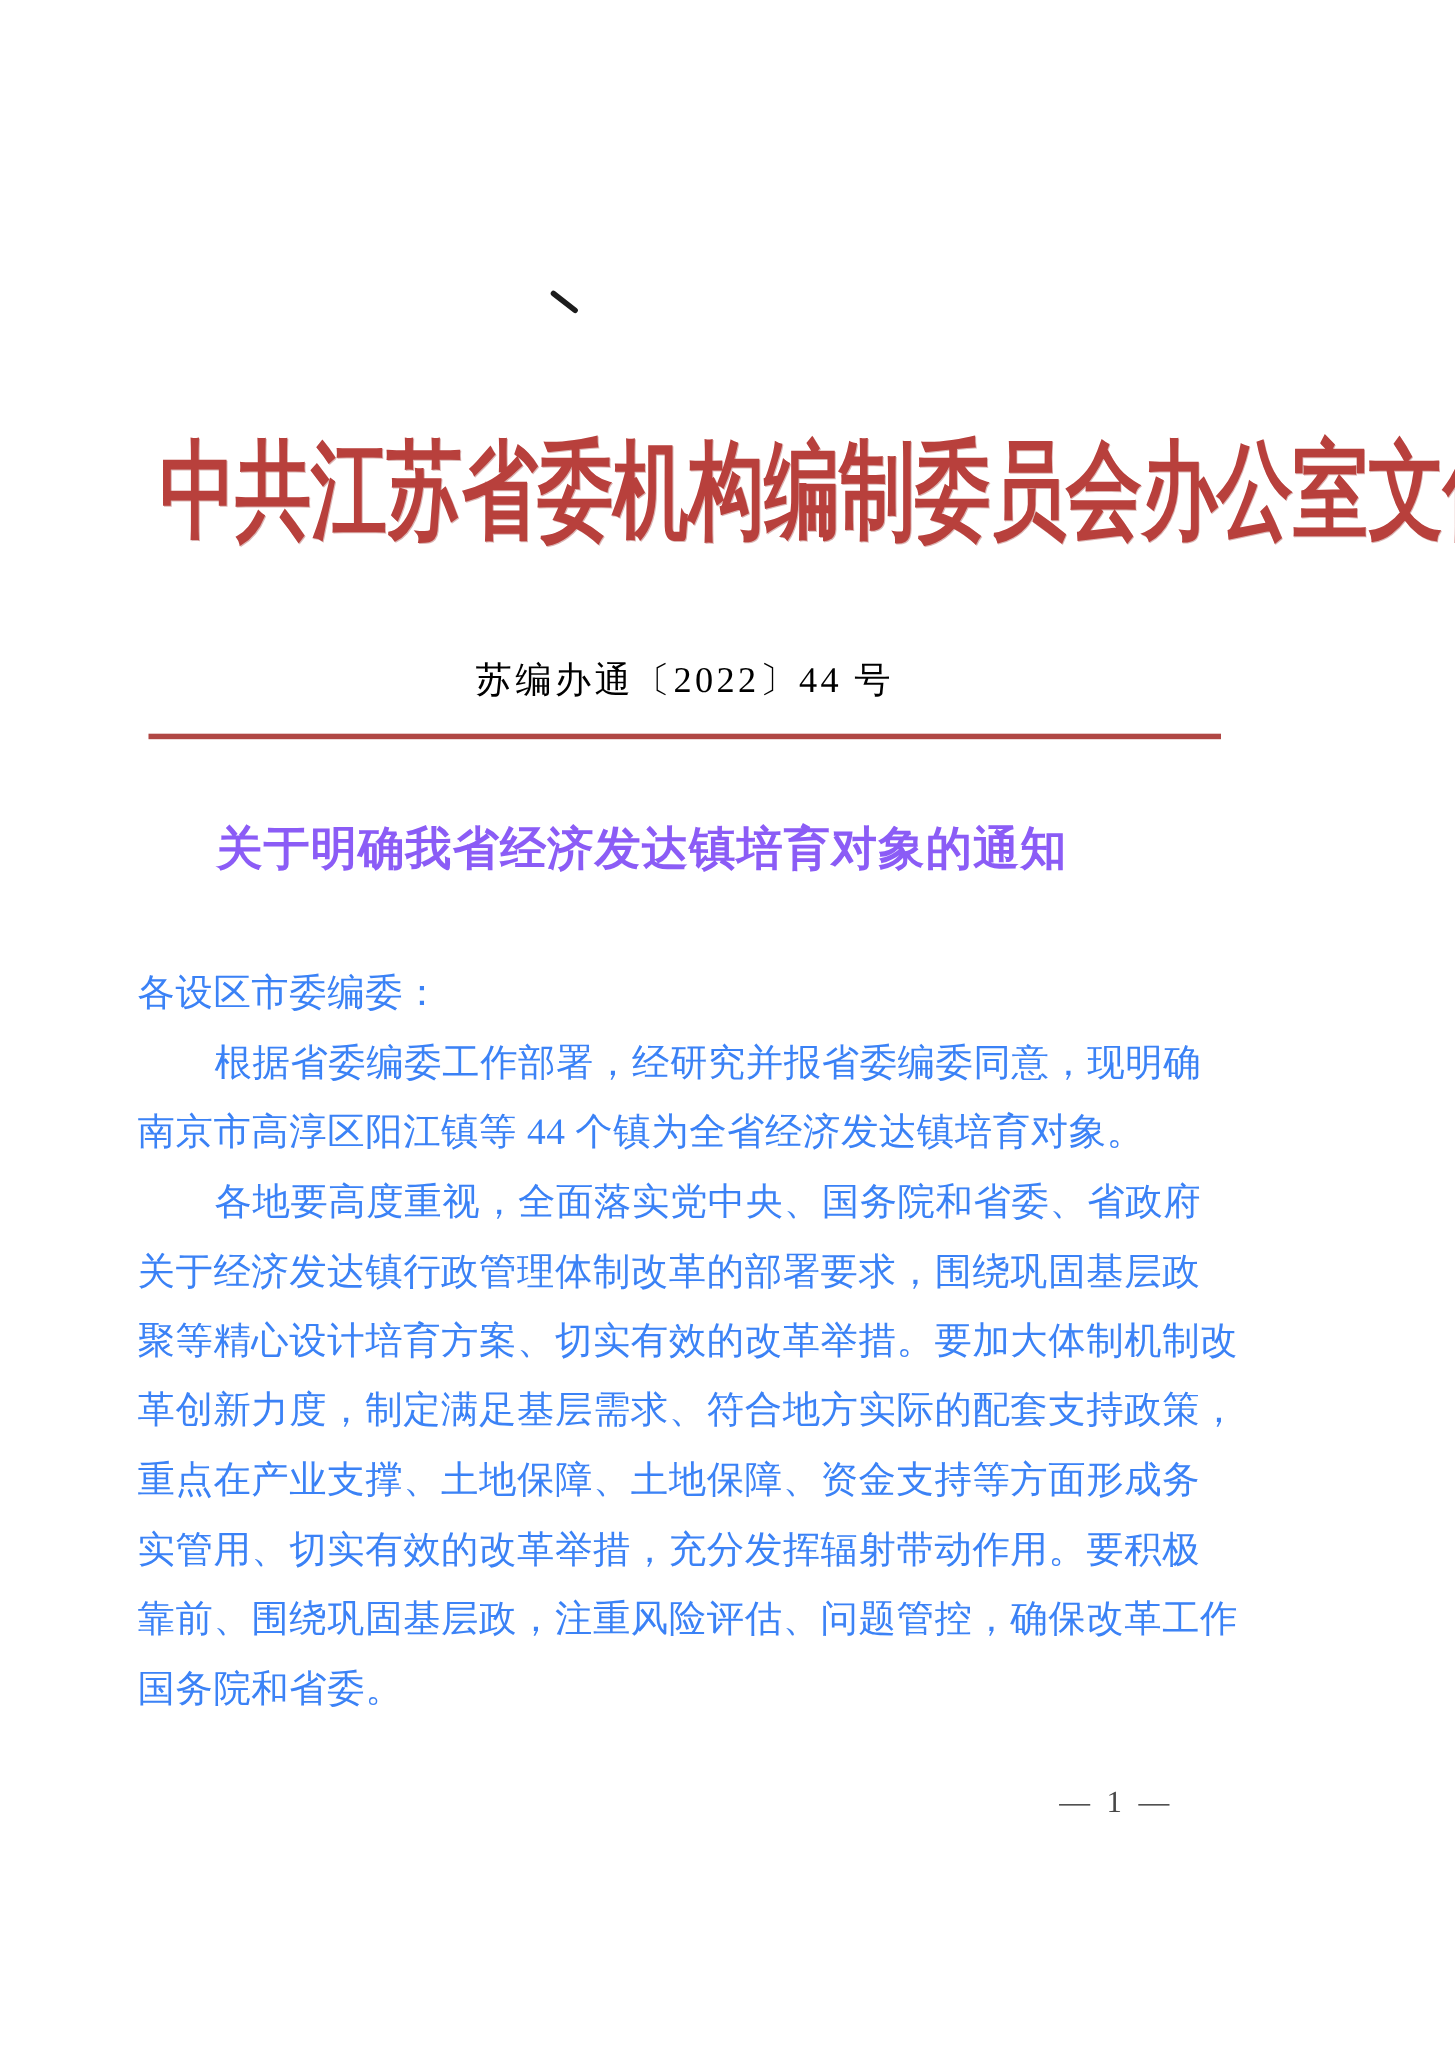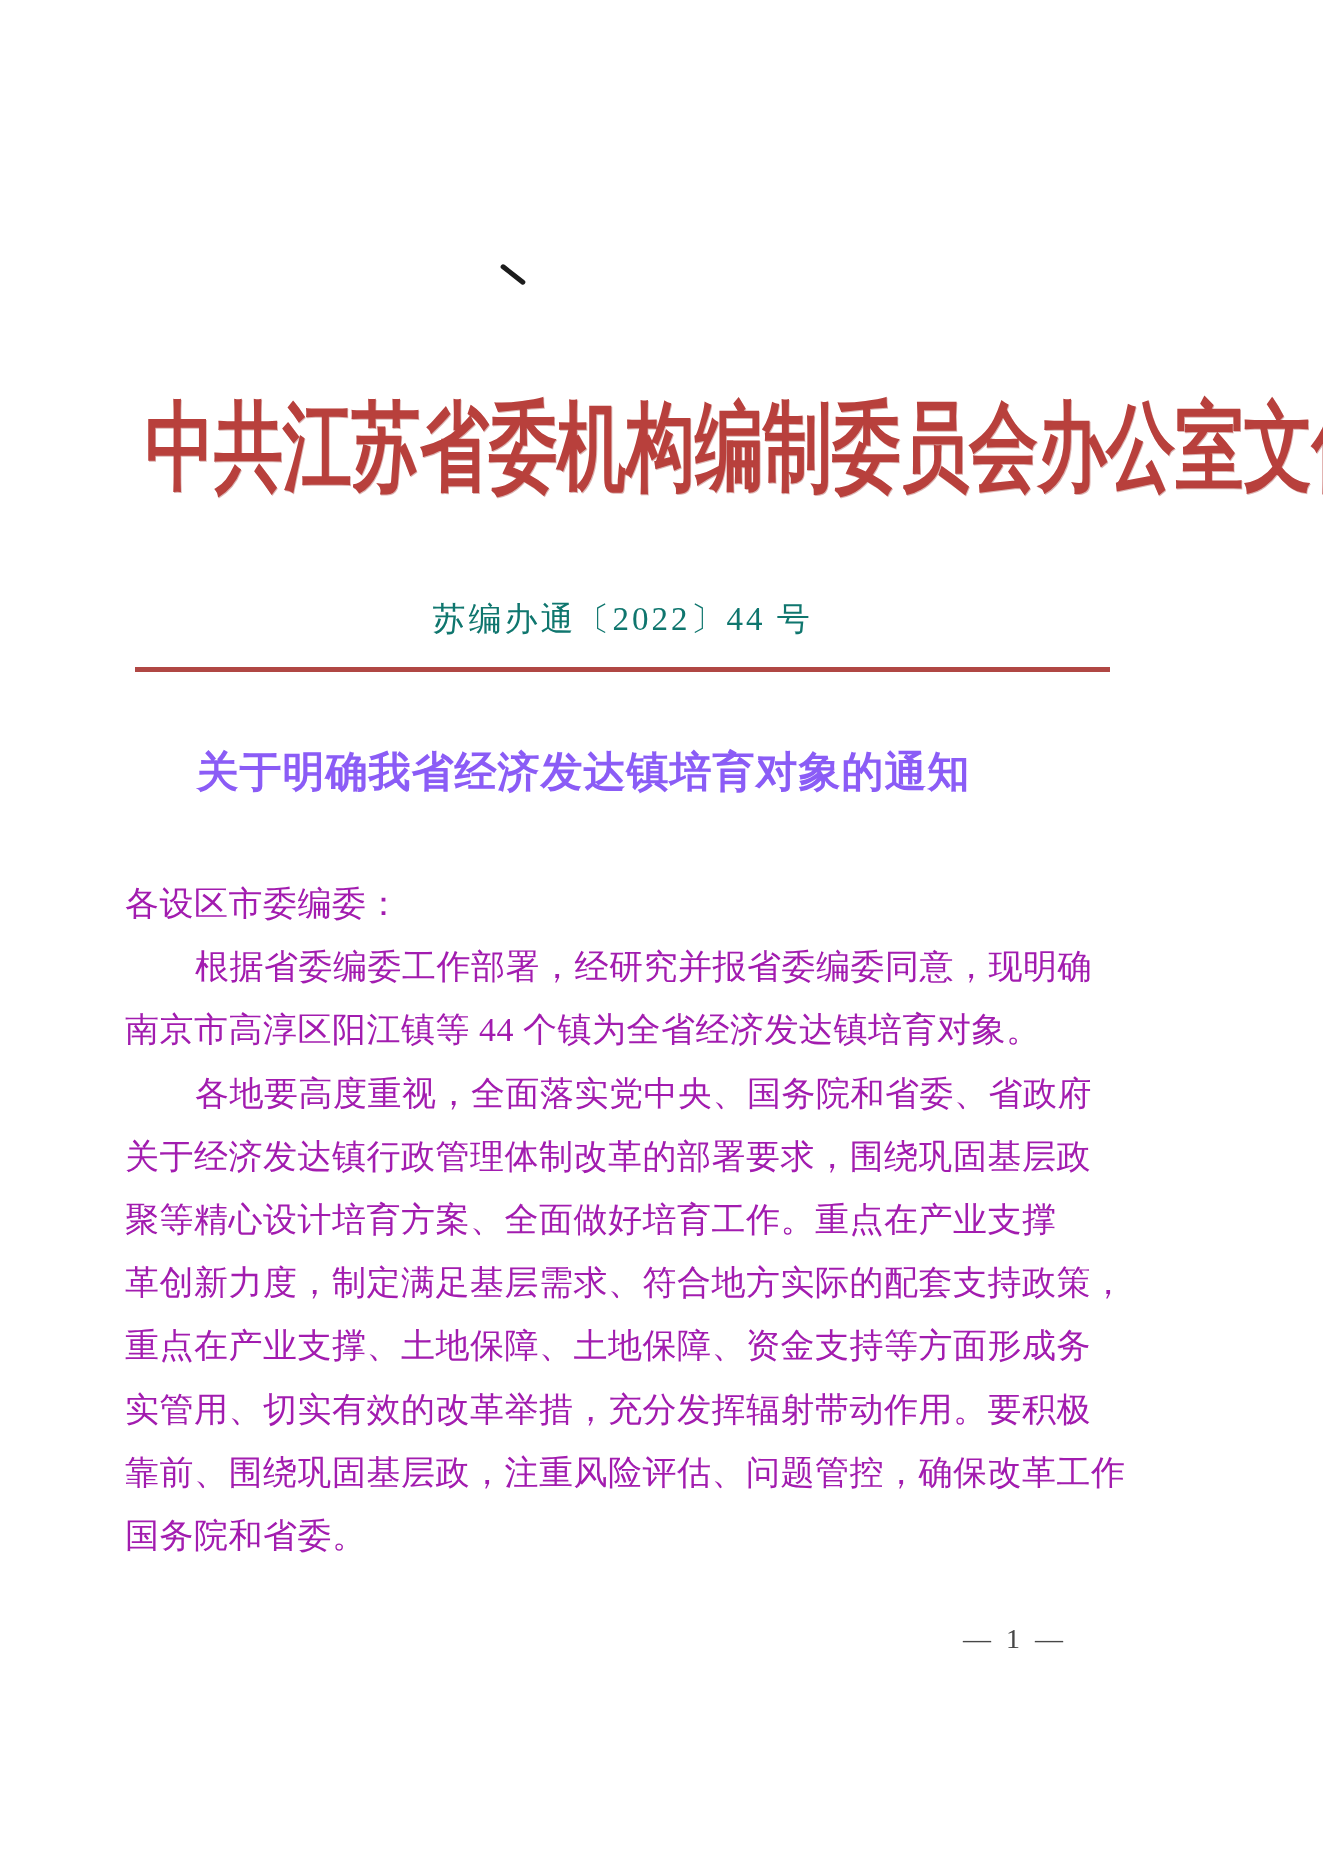--- a/index.html
+++ b/index.html
@@ -45,21 +45,21 @@
     text-shadow: 1px 1px 0 rgba(150, 40, 38, 0.35);
   }
   .doc-number {
     position: absolute;
     left: 135px;
     width: 975px;
     top: 596px;
     text-align: center;
     font-size: 33px;
     line-height: 46px;
-    color: #0f766e;
+    color: #000000;
     letter-spacing: 3px;
   }
   .red-rule {
     position: absolute;
     left: 135px;
     top: 667px;
     width: 975px;
     height: 5px;
     background: #b04744;
   }
@@ -76,21 +76,21 @@
     color: #8b5cf6;
     letter-spacing: 1px;
     white-space: nowrap;
   }
   .doc-body {
     position: absolute;
     left: 125px;
     top: 872px;
     width: 917px;
     font-size: 34px;
-    color: #a21caf;
+    color: #3b82f6;
     letter-spacing: 0.5px;
   }
   .doc-body .line {
     height: 63.2px;
     line-height: 63.2px;
     white-space: nowrap;
   }
   .doc-body .line.indent {
     padding-left: 70px;
   }
@@ -121,21 +121,21 @@
   <div class="red-rule"></div>
 
   <h1 class="notice-title">关于明确我省经济发达镇培育对象的通知</h1>
 
   <div class="doc-body">
     <div class="line">各设区市委编委：</div>
     <div class="line indent">根据省委编委工作部署，经研究并报省委编委同意，现明确</div>
     <div class="line">南京市高淳区阳江镇等 44 个镇为全省经济发达镇培育对象。</div>
     <div class="line indent">各地要高度重视，全面落实党中央、国务院和省委、省政府</div>
     <div class="line">关于经济发达镇行政管理体制改革的部署要求，围绕巩固基层政</div>
-    <div class="line">聚等精心设计培育方案、全面做好培育工作。重点在产业支撑</div>
+    <div class="line">聚等精心设计培育方案、切实有效的改革举措。要加大体制机制改</div>
     <div class="line">革创新力度，制定满足基层需求、符合地方实际的配套支持政策，</div>
     <div class="line">重点在产业支撑、土地保障、土地保障、资金支持等方面形成务</div>
     <div class="line">实管用、切实有效的改革举措，充分发挥辐射带动作用。要积极</div>
     <div class="line">靠前、围绕巩固基层政，注重风险评估、问题管控，确保改革工作</div>
     <div class="line">国务院和省委。</div>
   </div>
 
   <div class="page-number">— 1 —</div>
 
 </div>

